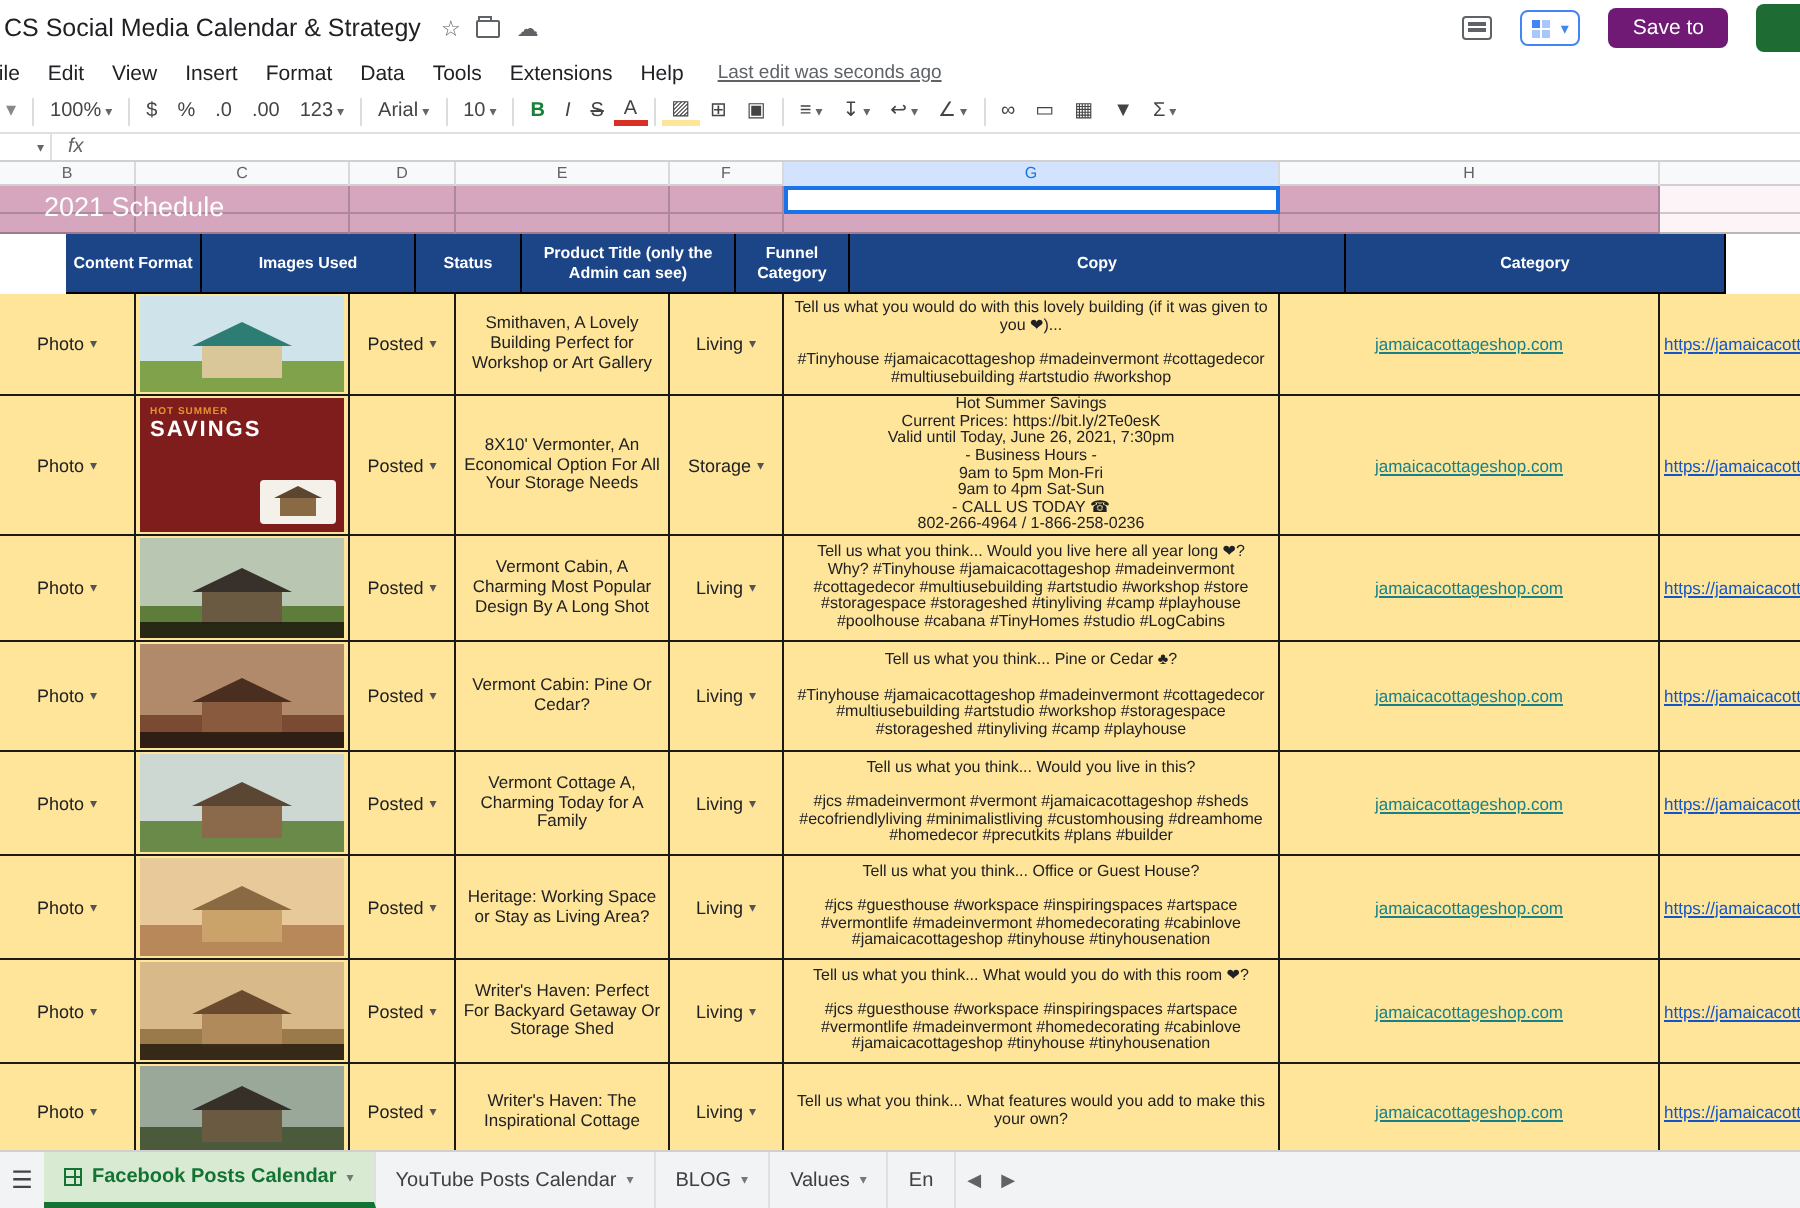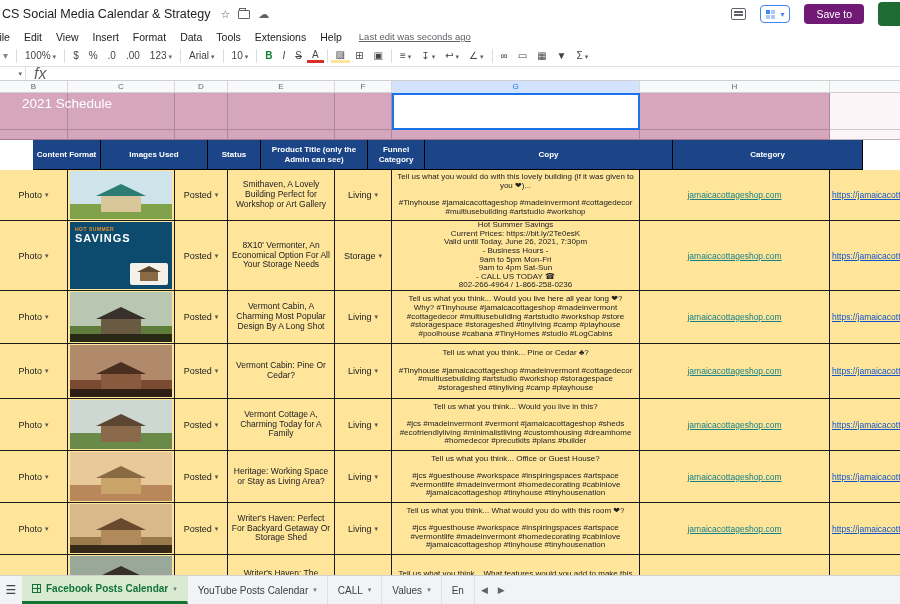--- a/index.html
+++ b/index.html
@@ -39,32 +39,32 @@
   .ti .c { font-size:7px; color:#666; margin-left:2px; }
   .tdiv { width:1px; height:14px; background:#dadce0; margin:0 3px; }
   .ti.bold-b { font-weight:bold; color:#188038; }
   .ti.tcolor { border-bottom:3px solid #d93025; line-height:11px; padding-bottom:0; }
   .ti.fcolor { border-bottom:3px solid #ffe599; line-height:11px; padding-bottom:0; }
   .ti.partial { margin-left:-4px; color:#888; }
 
   
   .formulabar { height:14px; display:flex; align-items:center; border-bottom:1px solid #d0d0d0; font-size:9px; }
   .namebox { width:26px; height:100%; border-right:1px solid #e0e0e0; display:flex; align-items:center; justify-content:flex-end; color:#666; font-size:7px; padding-right:3px; }
-  .fx { font-style:italic; color:#5f6368; padding:0 10px 0 8px; font-size:16px; }
+  .fx { font-style:italic; color:#5f6368; padding:0 10px 0 8px; font-size:10px; }
   .fml-input { flex:1; height:100%; }
 
   
   .sheet { height:494px; overflow:hidden; background:#fff; }
   .grid-row { display:grid; grid-template-columns:68px 107px 53px 107px 57px 248px 190px 72px; }
 
   .colheaders { height:12px; background:#f8f9fa; border-bottom:1px solid #d0d0d0; }
   .colheaders .ch { font-size:8px; color:#5f6368; text-align:center; line-height:12px; border-right:1px solid #d9d9d9; cursor:pointer; }
   .colheaders .ch.sel { background:#d3e3fd; color:#1a73e8; }
 
-  .schedule-row { height:37px;text-decoration:underline; }
+  .schedule-row { height:14px;text-decoration:underline; }
   .schedule-row .sc { background:#d5a6bd; border-right:1px solid rgba(0,0,0,.18); border-bottom:1px solid rgba(0,0,0,.18); position:relative; }
   .schedule-row .sc.selcell { background:#fff; border:2px solid #1a73e8; }
   .schedule-label { position:absolute; left:22px; top:3px; width:300px; color:#fff; font-size:13.5px; white-space:nowrap; z-index:2; }
   .thin-row { height:10px; }
   .thin-row .sc { background:#d5a6bd; border-right:1px solid rgba(0,0,0,.18); border-bottom:1px solid rgba(0,0,0,.25); }
   .thin-row .sc.last, .schedule-row .sc.last { background:#fdf4f8; }
 
   .thead { height:30px;padding-left:33px; }
   .thead .hc { background:#1c4587; color:#fff; font-size:8px; font-weight:bold; display:flex; align-items:center; justify-content:center; text-align:center; border-right:1px solid #000; border-bottom:1px solid #000; padding:1px 3px; line-height:1.15; cursor:cell; }
 
@@ -85,21 +85,21 @@
   .ph::after { content:""; position:absolute; left:50%; transform:translateX(-50%); bottom:23px; width:0; height:0;
     border-left:25px solid transparent; border-right:25px solid transparent; border-bottom:12px solid var(--roof); }
   .band { position:absolute; left:0; right:0; bottom:0; height:8px; background:rgba(25,18,10,.78); z-index:2; }
   .r1{--sky:#cfe3ea;--grass:#7fa24a;--wall:#d9c79a;--roof:#2e7d74}
   .r3{--sky:#b9c7b2;--grass:#5e7d3a;--wall:#6b5a42;--roof:#38302a}
   .r4{--sky:#b08a6a;--grass:#7a4a33;--wall:#8a5a3f;--roof:#4a2e20}
   .r5{--sky:#cdd8d2;--grass:#6a8a4a;--wall:#8a6a4a;--roof:#5a4632}
   .r6{--sky:#e8c99a;--grass:#b9885a;--wall:#caa36a;--roof:#8a6a42}
   .r7{--sky:#d8b98a;--grass:#9a7a4a;--wall:#b08a5a;--roof:#6a4a2e}
   .r8{--sky:#9aa89a;--grass:#4a5a3a;--wall:#6a5a42;--roof:#363028}
-  .promo { position:relative; width:100%; height:100%; background:#0c4a6e; display:flex; flex-direction:column; align-items:flex-start; padding:4px 0 0 5px; overflow:hidden; }
+  .promo { position:relative; width:100%; height:100%; background:#7f1d1d; display:flex; flex-direction:column; align-items:flex-start; padding:4px 0 0 5px; overflow:hidden; }
   .promo-top { color:#e8912d; font-size:5px; font-weight:bold; letter-spacing:.5px; }
   .promo-main { color:#fff; font-size:11px; font-weight:bold; letter-spacing:1px; }
   .promo-box { position:absolute; right:4px; bottom:4px; width:38px; height:22px; background:#f4f1ea; border-radius:2px; }
   .promo-box::before { content:""; position:absolute; left:10px; bottom:4px; width:18px; height:9px; background:#8a6a45; }
   .promo-box::after { content:""; position:absolute; left:7px; bottom:13px; border-left:12px solid transparent; border-right:12px solid transparent; border-bottom:6px solid #5d4630; }
 
   
   .tabbar { height:29px; background:#f1f3f4; border-top:1px solid #d0d0d0; display:flex; align-items:stretch; font-size:10px; color:#3c4043; }
   .allsheets { width:22px; display:flex; align-items:center; justify-content:center; color:#444; font-size:12px; cursor:pointer; }
   .stab { display:flex; align-items:center; padding:0 10px; white-space:nowrap; cursor:pointer; border-right:1px solid #e0e0e0; }
@@ -472,21 +472,21 @@
   <span class="stab active">
     <span class="sheet-ic"></span>
     <span>Facebook Posts Calendar</span>
     <span class="dd">▾</span>
   </span>
   <span class="stab">
       <span>YouTube Posts Calendar</span>
       <span class="dd">▾</span>
     </span>
   <span class="stab">
-      <span>CALL</span>
+      <span>BLOG</span>
       <span class="dd">▾</span>
     </span>
   <span class="stab">
       <span>Values</span>
       <span class="dd">▾</span>
     </span>
   <span class="stab">
       <span>En</span>
     </span>
   <span class="tab-nav">

